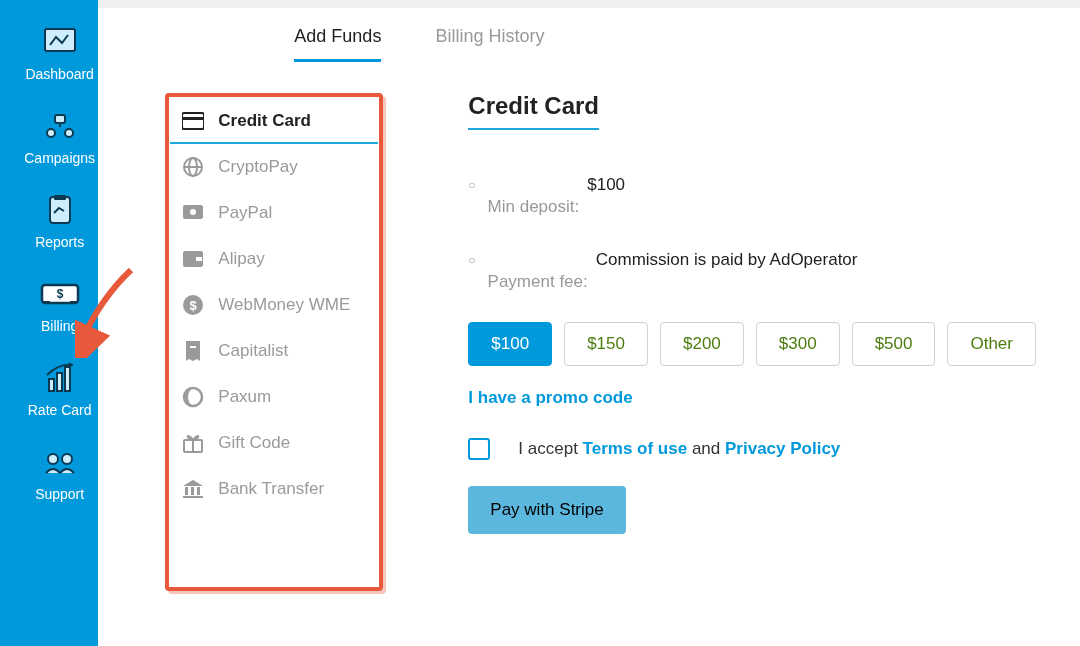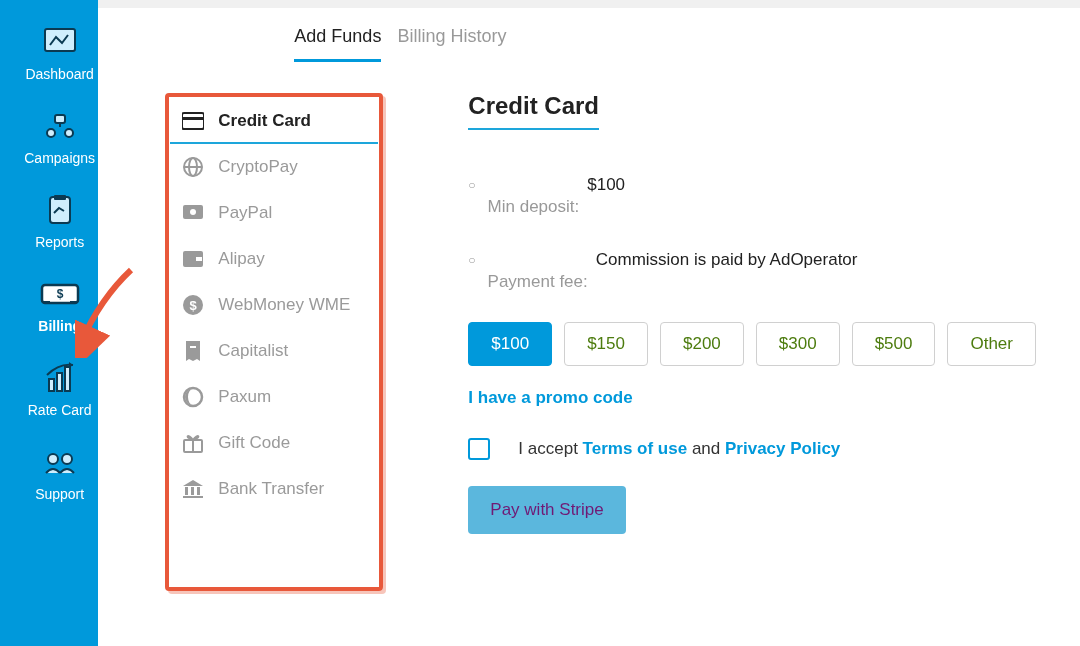--- a/index.html
+++ b/index.html
@@ -2,24 +2,24 @@
 <html><head>
   <meta charset="utf-8">
   <style>
     * { box-sizing: border-box; margin: 0; padding: 0; }
     body { font-family: Arial, sans-serif; background: #fff; width: 1080px; height: 646px; overflow: hidden; }
     .layout { display: flex; height: 646px; }
     .sidebar { width: 110px; background: #0099db; display: flex; flex-direction: column; align-items: center; padding-top: 12px; position: relative; padding-left: 21px; }
     .side-item { width: 100%; display: flex; flex-direction: column; align-items: center; padding: 12px 0 14px 0; cursor: pointer; }
     .side-item .icon-wrap { width: 44px; height: 36px; display: flex; align-items: center; justify-content: center; margin-bottom: 6px; }
     .side-item .side-label { color: #fff; font-size: 14px; font-weight: 500; }
-    .side-item.active .side-label { font-weight: 700; }
+    .side-item.active .side-label { font-weight: 400; }
     .main { flex: 1; background: #fff; display: flex; flex-direction: column; }
     .topstrip { height: 8px; background: #f0f0f0; width: 100%; }
-    .tabbar { display: flex; gap: 16px; padding: 18px 8px 16px 0; margin-left: 196px; border-bottom: 0; }
+    .tabbar { display: flex; gap: 54px; padding: 18px 8px 16px 0; margin-left: 196px; border-bottom: 0; }
     .tab { color: #999; font-size: 18px; font-weight: 500; padding-bottom: 12px; cursor: pointer; }
     .tab.active { color: #222; border-bottom: 3px solid #0099db; }
     .content { display: flex; padding: 20px 4px 0 72px; }
     .methods { width: 208px; height: 488px; position: relative; }
     .methods-outline { position: absolute; inset: -5px; border: 4px solid #e8583a; border-radius: 4px; pointer-events: none; box-shadow: 3px 3px 0 rgba(232,88,58,0.35); }
     .method-item { display: flex; align-items: center; gap: 14px; padding: 12px 12px; cursor: pointer; }
     .method-item .m-icon { width: 22px; height: 22px; display: flex; align-items: center; justify-content: center; color: #9a9a9a; }
     .method-item .m-label { color: #9a9a9a; font-size: 17px; }
     .method-item.active .m-label { color: #222; font-weight: 600; }
     .method-item.active .m-icon { color: #222; }
@@ -32,21 +32,21 @@
     .kv .k { color: #999; margin-top: 45px; }
     .kv .v { color: #222; font-weight: 500; }
     .amounts { display: flex; gap: 12px; margin-top: 30px; }
     .amount-btn { border: 1px solid #d0d0d0; background: #fff; color: #4d7c0f; border-radius: 4px; padding: 11px 22px; font-size: 17px; cursor: pointer; }
     .amount-btn.active { background: #0099db; color: #fff; border-color: #0099db; }
     .promo { color: #0099db; font-size: 17px; font-weight: 600; margin-top: 22px; cursor: pointer; display: inline-block; }
     .accept { display: flex; align-items: center; gap: 28px; margin-top: 30px; font-size: 17px; }
     .chk { width: 22px; height: 22px; border: 2.5px solid #0099db; border-radius: 3px; cursor: pointer; }
     .accept .txt { color: #333; }
     .accept a { color: #0099db; font-weight: 600; text-decoration: none; cursor: pointer; }
-    .paybtn { background: #5bb7dd; color: #701a75; border: none; border-radius: 4px; padding: 14px 22px; font-size: 17px; margin-top: 26px; cursor: pointer; }
+    .paybtn { background: #5bb7dd; color: #000000; border: none; border-radius: 4px; padding: 14px 22px; font-size: 17px; margin-top: 26px; cursor: pointer; }
     .arrow { position: absolute; left: 75px; top: 262px; pointer-events: none; }
   </style>
 </head>
 <body>
 
 <div class="layout">
   <div class="sidebar">
 
   <div class="side-item">
         <div class="icon-wrap">

